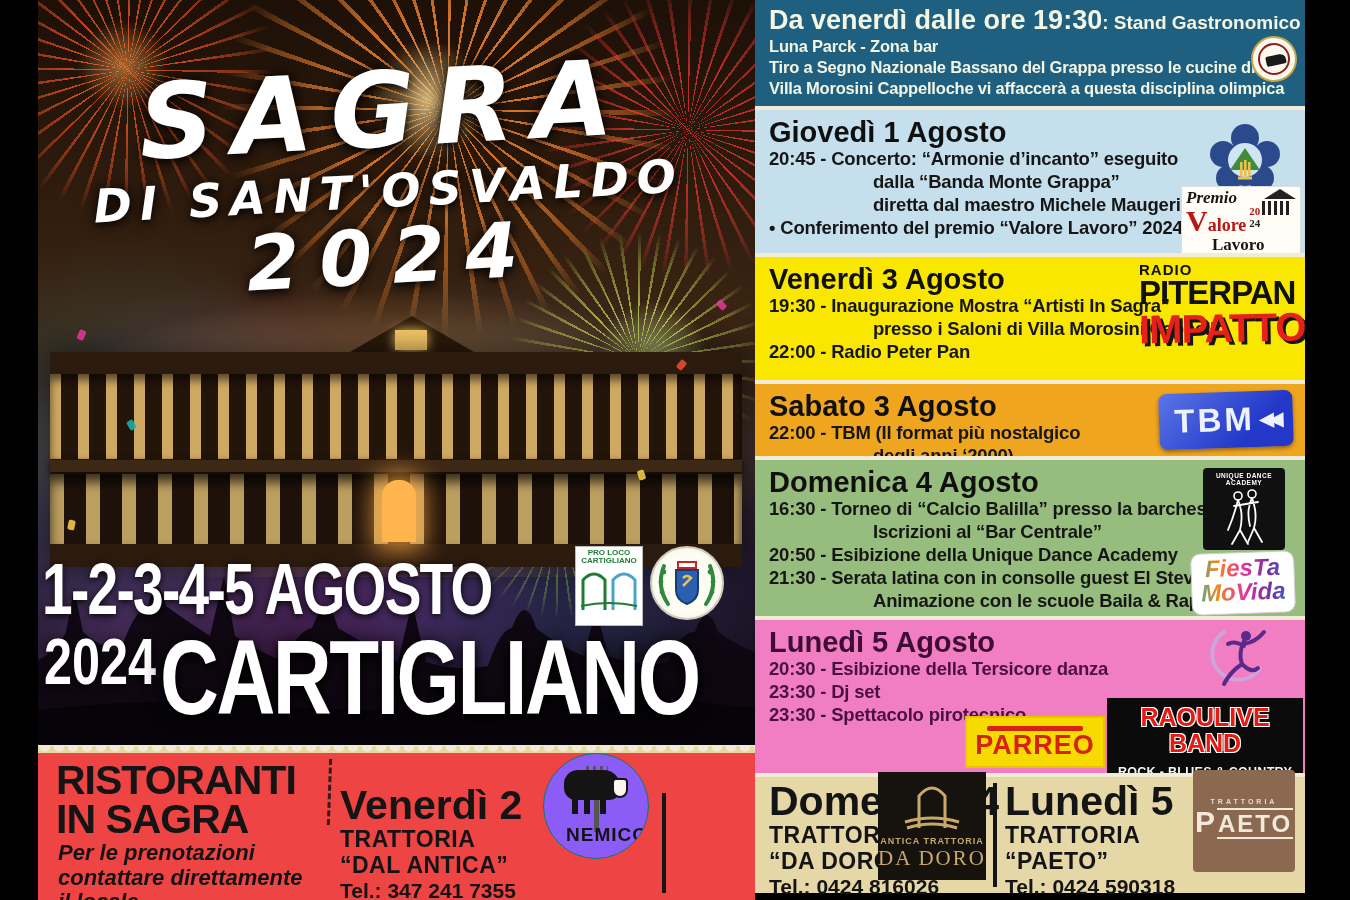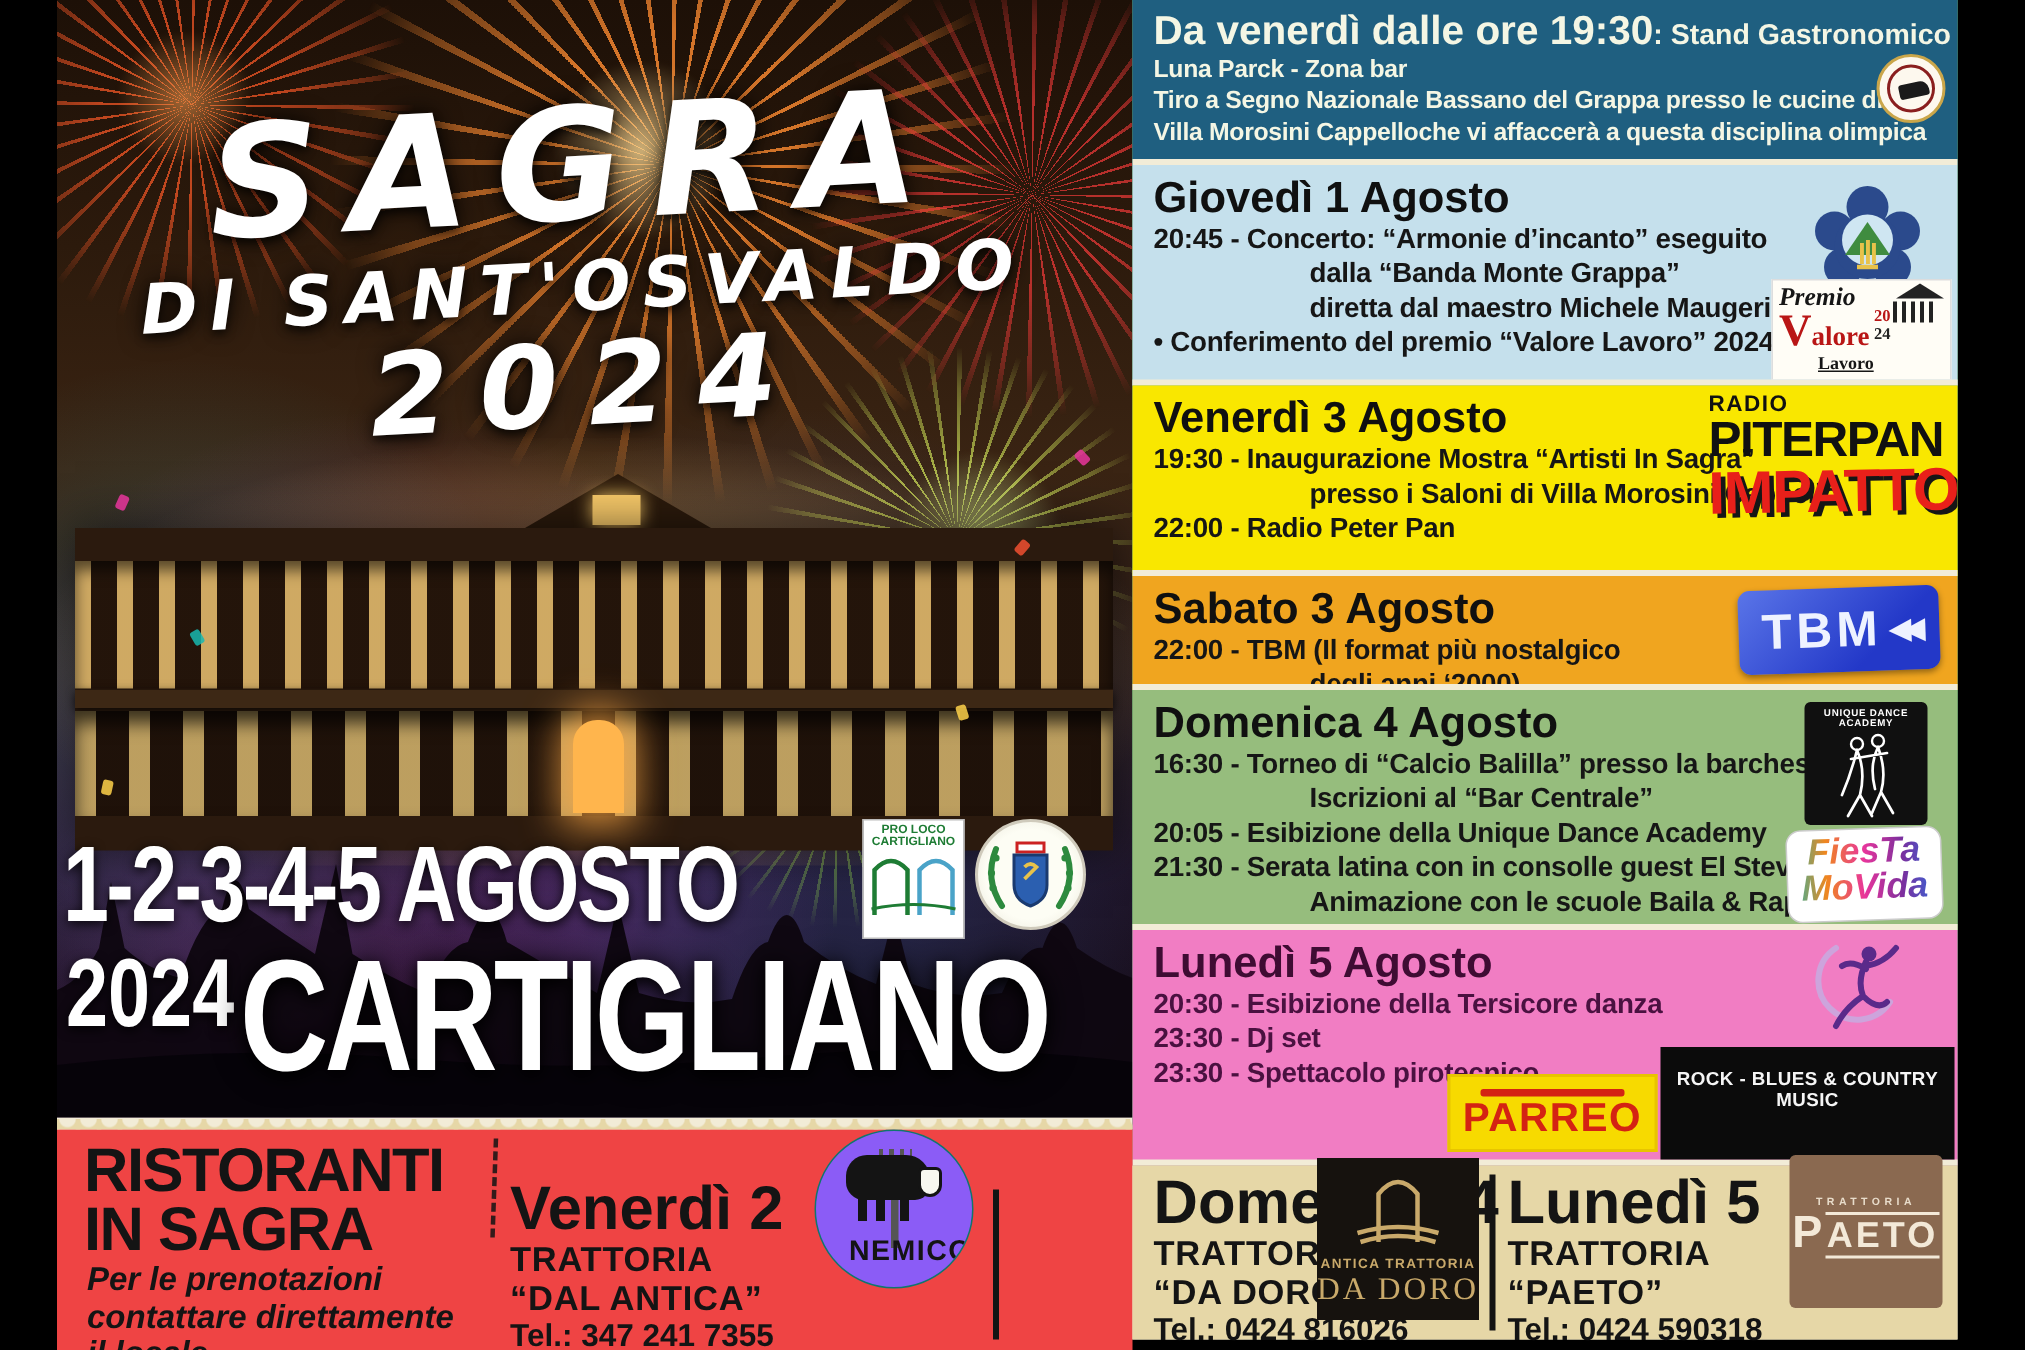--- a/index.html
+++ b/index.html
@@ -98,21 +98,21 @@
     border:1px solid #ddd;padding:2px 4px;font-family:"Liberation Serif",serif;line-height:1;}
   .premio .p1{font-size:17px;font-weight:bold;font-style:italic;color:#161616;}
   .premio .roof{position:absolute;right:4px;top:2px;width:0;height:0;
     border-left:16px solid transparent;border-right:16px solid transparent;border-bottom:10px solid #222;}
   .premio .cols{position:absolute;right:8px;top:14px;width:30px;height:14px;
     background:repeating-linear-gradient(90deg,#222 0 3px,transparent 3px 6px);}
   .premio .v{font-size:30px;font-weight:bold;color:#b91616;}
   .premio .alore{font-size:18px;font-weight:bold;color:#b91616;}
   .premio .yr{display:inline-block;vertical-align:top;margin-left:3px;font-size:11px;font-weight:bold;line-height:1.05;}
   .premio .y1{color:#b91616;} .premio .y2{color:#222;}
-  .premio .p3{font-size:12px;font-weight:bold;color:#161616;margin-left:26px;text-decoration:underline;}
+  .premio .p3{font-size:17px;font-weight:bold;color:#161616;margin-left:26px;}
 
   
   .piterpan{position:absolute;right:6px;top:6px;width:160px;text-align:left;line-height:.95;}
   .piterpan .radio{font-size:15px;font-weight:bold;color:#111;letter-spacing:1px;}
   .piterpan .name{font-size:33px;font-weight:bold;color:#111;letter-spacing:-1px;}
   .piterpan .impatto{font-size:40px;font-weight:bold;color:#e8201a;letter-spacing:-1px;
     text-shadow:3px 3px 0 #161616;transform:rotate(-1deg);display:inline-block;}
 
   
   .tbm{position:absolute;right:12px;top:8px;width:134px;height:56px;border-radius:8px;
@@ -327,21 +327,21 @@
       <div class="tbm">
         <span class="t">TBM</span>
         <span class="rw">◀◀</span>
       </div>
     </div>
 
     <div class="sec domenica">
       <div class="day-title">Domenica 4 Agosto</div>
       <div class="line">16:30 - Torneo di “Calcio Balilla” presso la barchessa Sud.</div>
       <div class="line indent">Iscrizioni al “Bar Centrale”</div>
-      <div class="line">20:05 - Esibizione della Unique Dance Academy</div>
+      <div class="line">20:50 - Esibizione della Unique Dance Academy</div>
       <div class="line">21:30 - Serata latina con in consolle guest El Steve Dj</div>
       <div class="line indent">Animazione con le scuole Baila &amp; Rapstyle</div>
       <div class="unique">
         <div class="arc">UNIQUE DANCE ACADEMY</div>
         <svg width="60" height="62" viewBox="0 0 60 62">
           <circle cx="24" cy="10" r="4" fill="none" stroke="#fff" stroke-width="1.6"></circle>
           <circle cx="38" cy="8" r="4" fill="none" stroke="#fff" stroke-width="1.6"></circle>
           <path d="M24,14 Q20,30 14,44 M24,14 Q30,28 26,44 M26,44 L18,58 M26,44 L34,58" fill="none" stroke="#fff" stroke-width="1.8" stroke-linecap="round"></path>
           <path d="M38,12 Q44,28 40,42 M38,12 Q32,24 36,40 M40,42 L48,56 M40,42 L34,56 M20,20 L44,16" fill="none" stroke="#fff" stroke-width="1.8" stroke-linecap="round"></path>
         </svg>
@@ -363,20 +363,21 @@
           <circle cx="52" cy="12" r="5" fill="#5a2a8a"></circle>
           <path d="M50,17 Q44,30 48,40 M48,40 Q36,48 30,60 M48,40 Q58,50 64,44 M50,20 Q62,18 70,8 M50,22 Q40,16 34,20" fill="none" stroke="#5a2a8a" stroke-width="4" stroke-linecap="round"></path>
         </svg>
         <div class="name">tersicore</div>
       </div>
       <div class="parreo">
         <div class="bar"></div>
         <div class="t">PARREO</div>
       </div>
       <div class="raoulive">
+        <div class="name">RAOULIVE BAND</div>
         <div class="sub">ROCK - BLUES &amp; COUNTRY MUSIC</div>
       </div>
     </div>
   </div>
 
   <div class="bottom-left">
     <div class="scallop"></div>
     <div class="rist-h">
       <div>RISTORANTI</div>
       <div>IN SAGRA</div>

